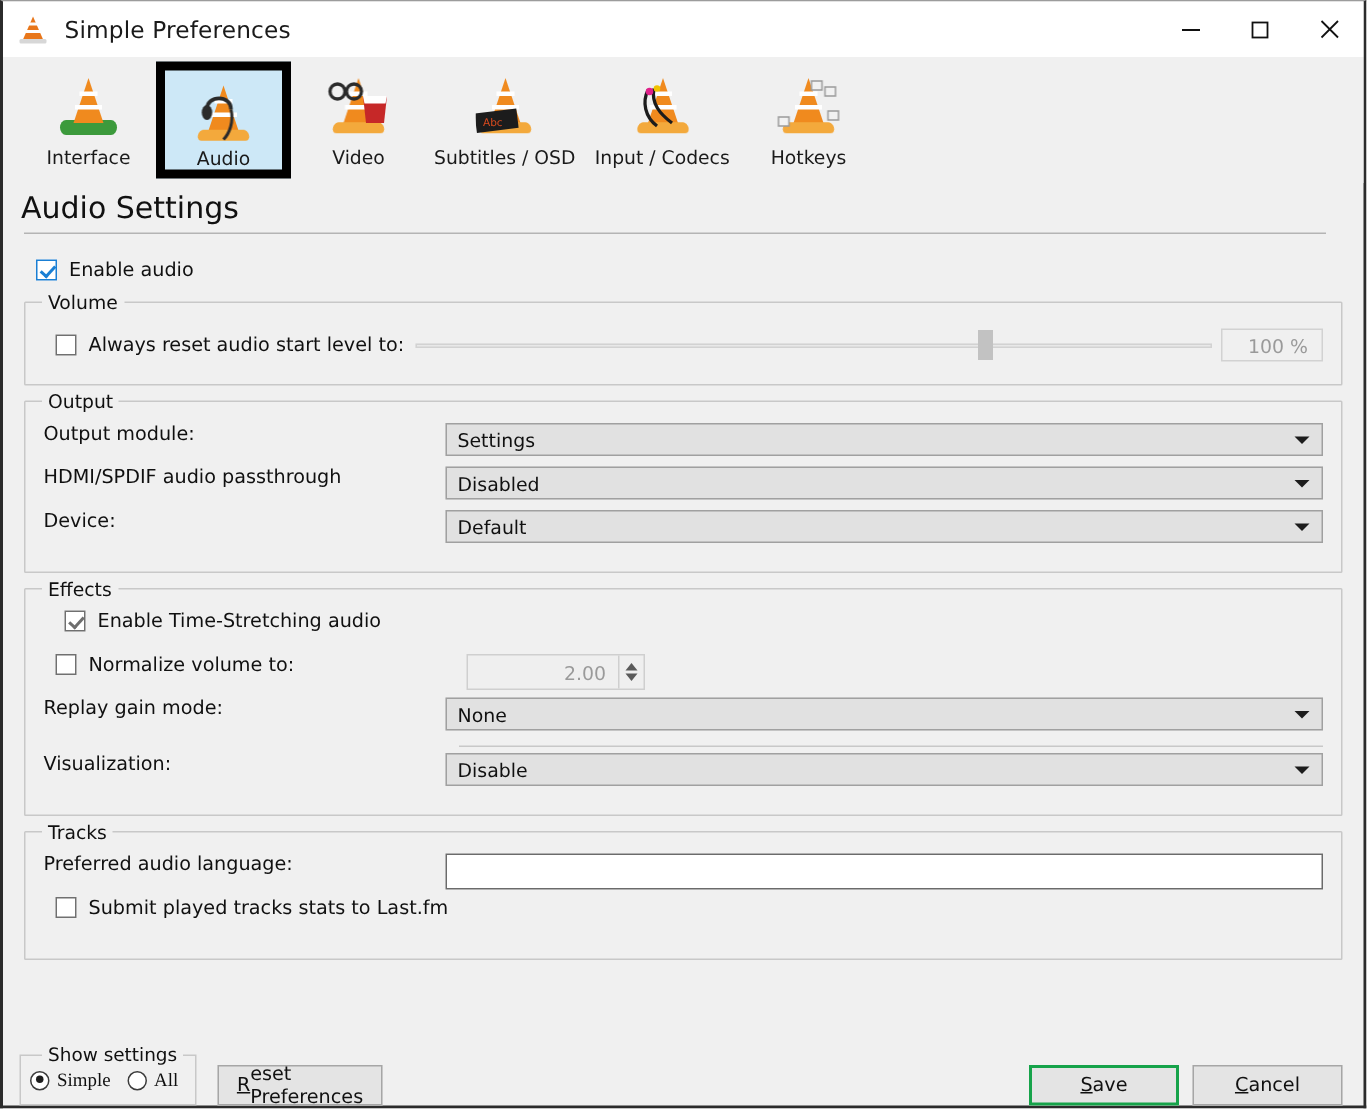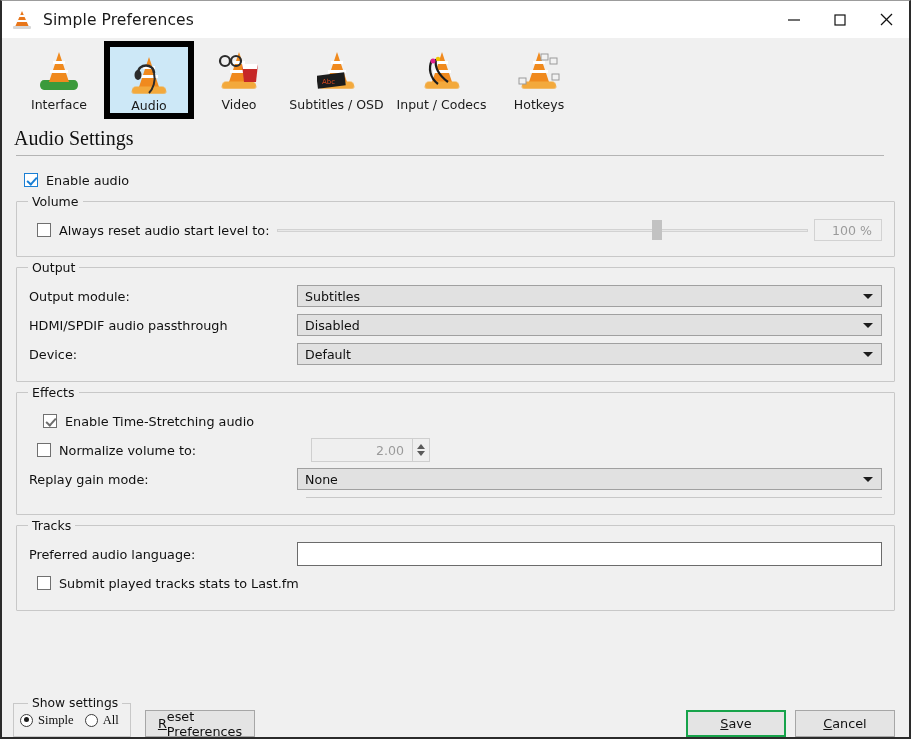--- a/index.html
+++ b/index.html
@@ -143,21 +143,20 @@
     position: absolute;
     left: 5px; top: 32px;
     width: 38px; height: 10px;
     background: #3c9a3c;
     border-radius: 4px/5px;
   }
 
   
   #heading-wrap {
     padding: 5px 23px 0 12px;
-    font-family: Liberation Serif, serif;
   }
   #page-title {
     font-size: 20px;
     color: #111111;
     font-weight: normal;
     margin: 0;
     padding-bottom: 6px;
     line-height: 1.1;
   }
   #title-rule {
@@ -219,21 +218,20 @@
     position: absolute;
     top: -8px; left: 11px;
     background: #f0f0f0;
     padding: 0 4px;
     font-size: 12.5px;
     color: #101010;
   }
 
   .row {
     display: flex;
-    align-items: center;
     height: 28px;
     margin-bottom: 1px;
   }
   .row .rlabel {
     font-size: 12.8px;
     color: #101010;
     width: 268px;
     flex: 0 0 268px;
     white-space: nowrap;
   }
@@ -580,21 +578,21 @@
         <div class="pct-box">100 %</div>
       </div>
     </div>
 
     <div class="group">
       <span class="glabel">Output</span>
 
       <div class="row">
         <span class="rlabel">Output module:</span>
         <div class="combo">
-          <span class="ctext">Subtitles</span>
+          <span class="ctext">Settings</span>
           <span class="arrow"></span>
         </div>
       </div>
 
       <div class="row">
         <span class="rlabel">HDMI/SPDIF audio passthrough</span>
         <div class="combo">
           <span class="ctext">Disabled</span>
           <span class="arrow"></span>
         </div>
@@ -632,20 +630,27 @@
       <div class="row">
         <span class="rlabel">Replay gain mode:</span>
         <div class="combo">
           <span class="ctext">None</span>
           <span class="arrow"></span>
         </div>
       </div>
 
       <div class="inner-sep"></div>
 
+      <div class="row">
+        <span class="rlabel">Visualization:</span>
+        <div class="combo">
+          <span class="ctext">Disable</span>
+          <span class="arrow"></span>
+        </div>
+      </div>
     </div>
 
     <div class="group">
       <span class="glabel">Tracks</span>
 
       <div class="row">
         <span class="rlabel">Preferred audio language:</span>
         <input class="tinput" type="text" value="" style="">
       </div>
 

